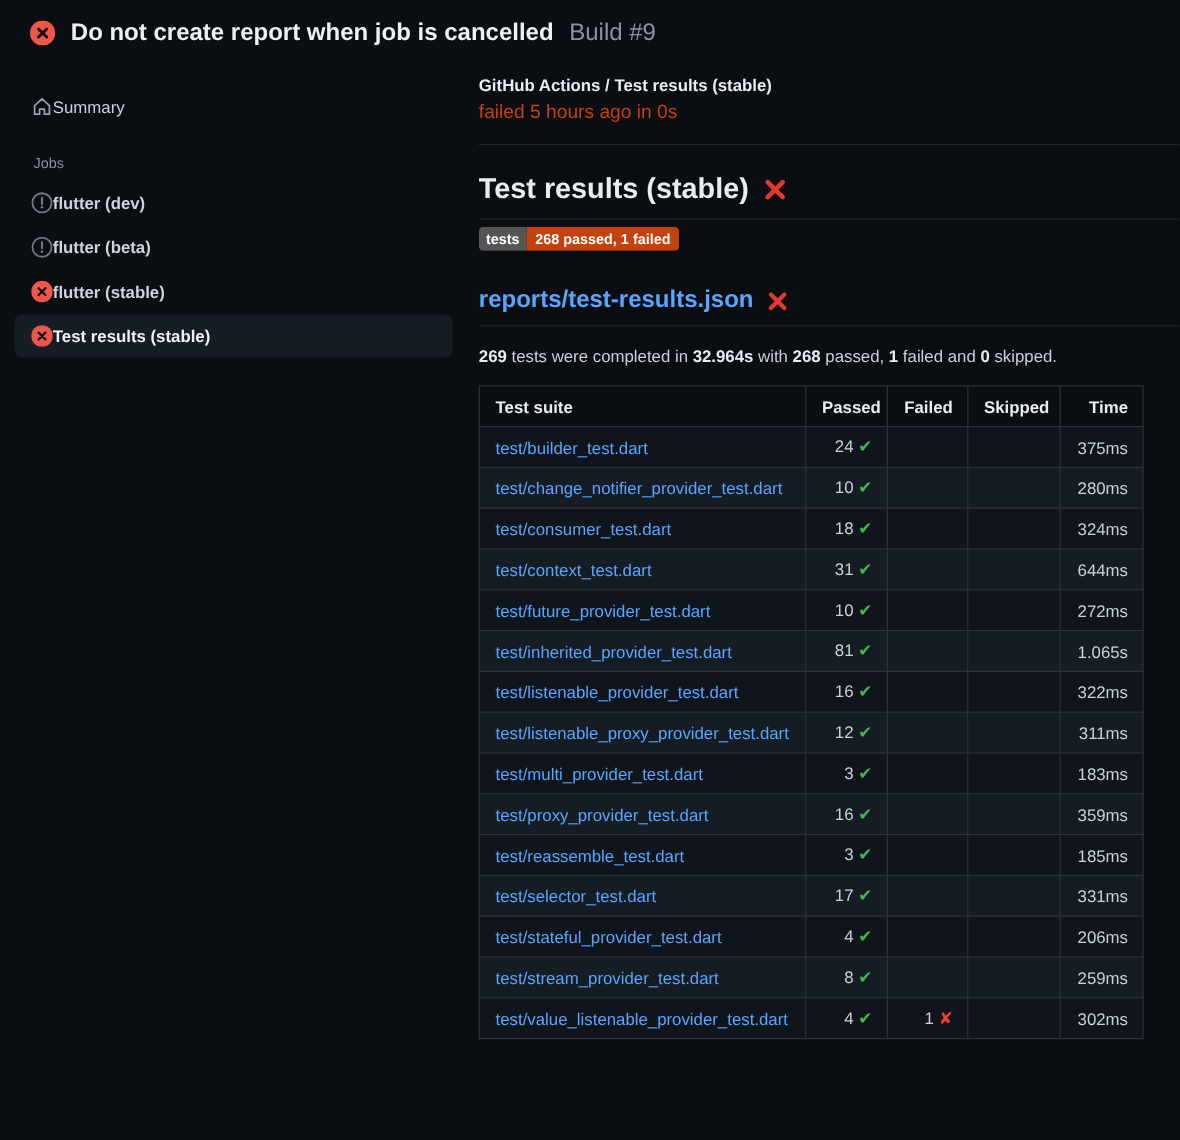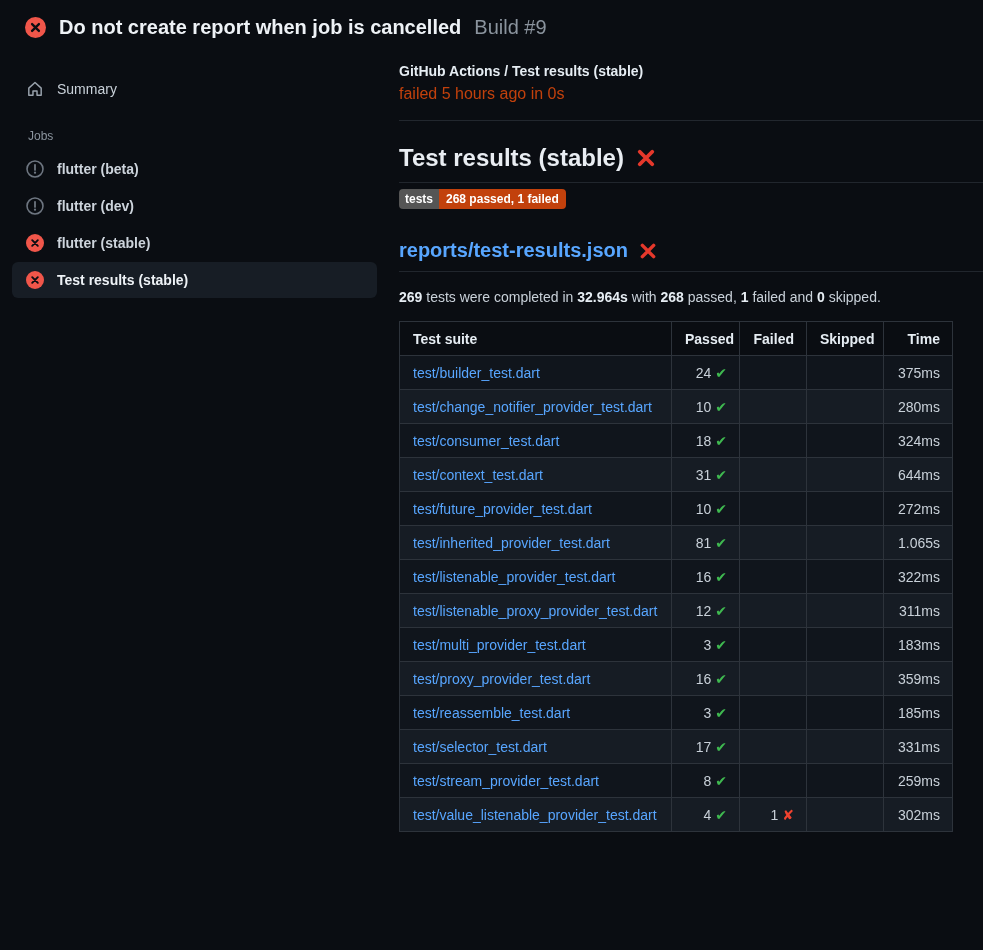--- a/index.html
+++ b/index.html
@@ -13,21 +13,21 @@
   
   .top-header { display:flex; align-items:center; gap:13px; padding:16px 25px 10px 25px; }
   .top-header .run-title { font-size:20px; font-weight:bold; color:#eef2f6; }
   .top-header .run-build { font-size:20px; color:#8b949e; }
   .icon-xcircle { width:21px; height:21px; flex:0 0 auto; }
   
   .content { display:flex; align-items:flex-start; }
   .sidebar { width:391px; flex:0 0 auto; padding:22px 14px 0 12px; }
   .main { flex:1 1 auto; padding:14px 0 0 8px; min-width:0; }
   
-  .side-item { display:flex; align-items:center; gap:13px; padding:9px 14px; border-radius:6px; cursor:pointer; }
+  .side-item { display:flex; align-items:center; padding:9px 14px; border-radius:6px; cursor:pointer; }
   .side-item .label { color:#c9d1d9; font-size:14px; }
   .summary-item { margin-bottom:6px; }
   .jobs-label { color:#8b949e; font-size:12px; margin:22px 0 8px 16px; }
   .job-item { margin-bottom:1px; }
   .job-item .label { font-weight:600; color:#cdd4dc; }
   .job-item.selected { background:#171d25; }
   .job-item.selected .label { color:#eef2f6; }
   .status-icon { width:18px; height:18px; flex:0 0 auto; }
   
   .breadcrumb { font-weight:bold; color:#e6edf3; font-size:14px; }
@@ -88,29 +88,29 @@
 
     <div class="jobs-label">Jobs</div>
 
     <div id="jobs-list">
         <div class="side-item job-item">
           <svg class="status-icon" viewBox="0 0 16 16">
             <circle cx="8" cy="8" r="7.1" fill="none" stroke="#6e7681" stroke-width="1.4"></circle>
             <path d="M8 4.3 L8 8.8" stroke="#6e7681" stroke-width="1.6" stroke-linecap="round"></path>
             <circle cx="8" cy="11.3" r="1" fill="#6e7681"></circle>
           </svg>
-          <span class="label">flutter (beta)</span>
+          <span class="label">flutter (dev)</span>
         </div>
         <div class="side-item job-item">
           <svg class="status-icon" viewBox="0 0 16 16">
             <circle cx="8" cy="8" r="7.1" fill="none" stroke="#6e7681" stroke-width="1.4"></circle>
             <path d="M8 4.3 L8 8.8" stroke="#6e7681" stroke-width="1.6" stroke-linecap="round"></path>
             <circle cx="8" cy="11.3" r="1" fill="#6e7681"></circle>
           </svg>
-          <span class="label">flutter (dev)</span>
+          <span class="label">flutter (beta)</span>
         </div>
         <div class="side-item job-item">
           <svg class="status-icon" viewBox="0 0 16 16">
             <circle cx="8" cy="8" r="8" fill="#f0564a"></circle>
             <path d="M5.5 5.5 L10.5 10.5 M10.5 5.5 L5.5 10.5" stroke="#0a0d12" stroke-width="1.7" stroke-linecap="round"></path>
           </svg>
           <span class="label">flutter (stable)</span>
         </div>
         <div class="side-item job-item selected">
           <svg class="status-icon" viewBox="0 0 16 16">
@@ -244,20 +244,27 @@
             <td class="num time-cell">185ms</td>
           </tr>
           <tr>
             <td><a class="suite-link">test/selector_test.dart</a></td>
             <td class="num"><span>17</span><span class="mark-pass">✔</span></td>
             <td class="num"></td>
             <td class="num"></td>
             <td class="num time-cell">331ms</td>
           </tr>
           <tr>
+            <td><a class="suite-link">test/stateful_provider_test.dart</a></td>
+            <td class="num"><span>4</span><span class="mark-pass">✔</span></td>
+            <td class="num"></td>
+            <td class="num"></td>
+            <td class="num time-cell">206ms</td>
+          </tr>
+          <tr>
             <td><a class="suite-link">test/stream_provider_test.dart</a></td>
             <td class="num"><span>8</span><span class="mark-pass">✔</span></td>
             <td class="num"></td>
             <td class="num"></td>
             <td class="num time-cell">259ms</td>
           </tr>
           <tr>
             <td><a class="suite-link">test/value_listenable_provider_test.dart</a></td>
             <td class="num"><span>4</span><span class="mark-pass">✔</span></td>
             <td class="num"><span>1</span><span class="mark-fail">✘</span></td>

